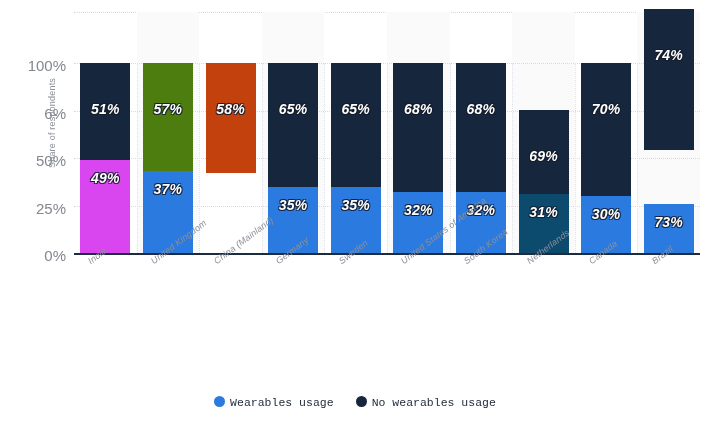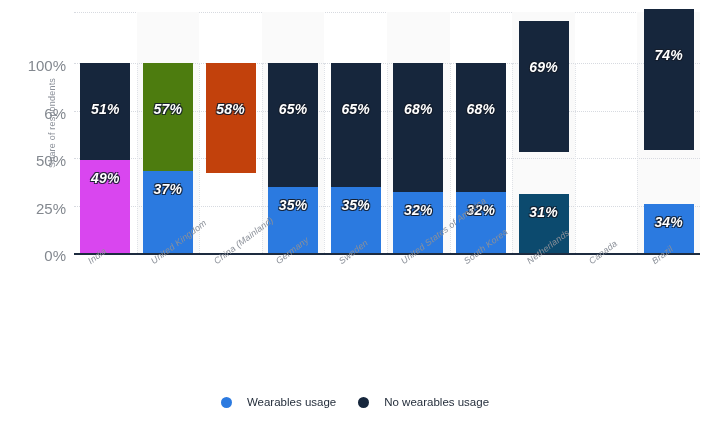--- a/index.html
+++ b/index.html
@@ -173,22 +173,23 @@
     left: 0;
     top: 396px;
     width: 710px;
     display: flex;
     justify-content: center;
     align-items: center;
     gap: 22px;
   }
   .legend-item {
     display: flex;
-    align-items: center;
-    gap: 15px;
+    align-items: flex-start;
+    gap: 5px;
+    font-family: Liberation Mono, monospace;
   }
   .legend-dot {
     width: 11px;
     height: 11px;
     border-radius: 50%;
     display: block;
   }
   .legend-text {
     font-size: 11.5px;
     color: #1f2937;
@@ -277,34 +278,42 @@
         </div>
       </div>
       <div class="bar-group" style="left: 381.9px; width: 50px; height: 190px;">
         <div class="seg seg-top" style="height: 129.2px; background: rgb(22, 38, 60);">
           <span class="seg-label">68%</span>
         </div>
         <div class="seg seg-bottom" style="height: 60.8px; background: rgb(43, 122, 224);">
           <span class="seg-label">32%</span>
         </div>
       </div>
-      <div class="bar-group" style="left: 444.5px; width: 50px; height: 232px; margin-top: 44px;">
+      <div class="bar-group" style="left: 444.5px; width: 50px; height: 143px; margin-top: 44px;">
         <div class="seg seg-top" style="height: 131.1px; background: rgb(22, 38, 60);">
           <span class="seg-label">69%</span>
         </div>
         <div class="seg seg-bottom" style="height: 58.9px; background: #0c4a6e;">
           <span class="seg-label">31%</span>
+        </div>
+      </div>
+      <div class="bar-group" style="left: 507.1px; width: 50px; height: 190px;">
+        <div class="seg seg-top" style="height: 133px; background: rgb(22, 38, 60);">
+          <span class="seg-label">70%</span>
+        </div>
+        <div class="seg seg-bottom" style="height: 57px; background: rgb(43, 122, 224);">
+          <span class="seg-label">30%</span>
         </div>
       </div>
       <div class="bar-group" style="left: 569.7px; width: 50px; height: 244px;">
         <div class="seg seg-top" style="height: 140.6px; background: rgb(22, 38, 60);">
           <span class="seg-label">74%</span>
         </div>
         <div class="seg seg-bottom" style="height: 49.4px; background: rgb(43, 122, 224);">
-          <span class="seg-label">34%</span>
+          <span class="seg-label">73%</span>
         </div>
       </div>
     </div>
 
   <div id="baseline"></div>
 
   <div id="x-labels">
       <div class="xlabel" style="left: 86.3px;">India</div>
       <div class="xlabel" style="left: 148.9px;">United Kingdom</div>
       <div class="xlabel" style="left: 211.5px;">China (Mainland)</div>

